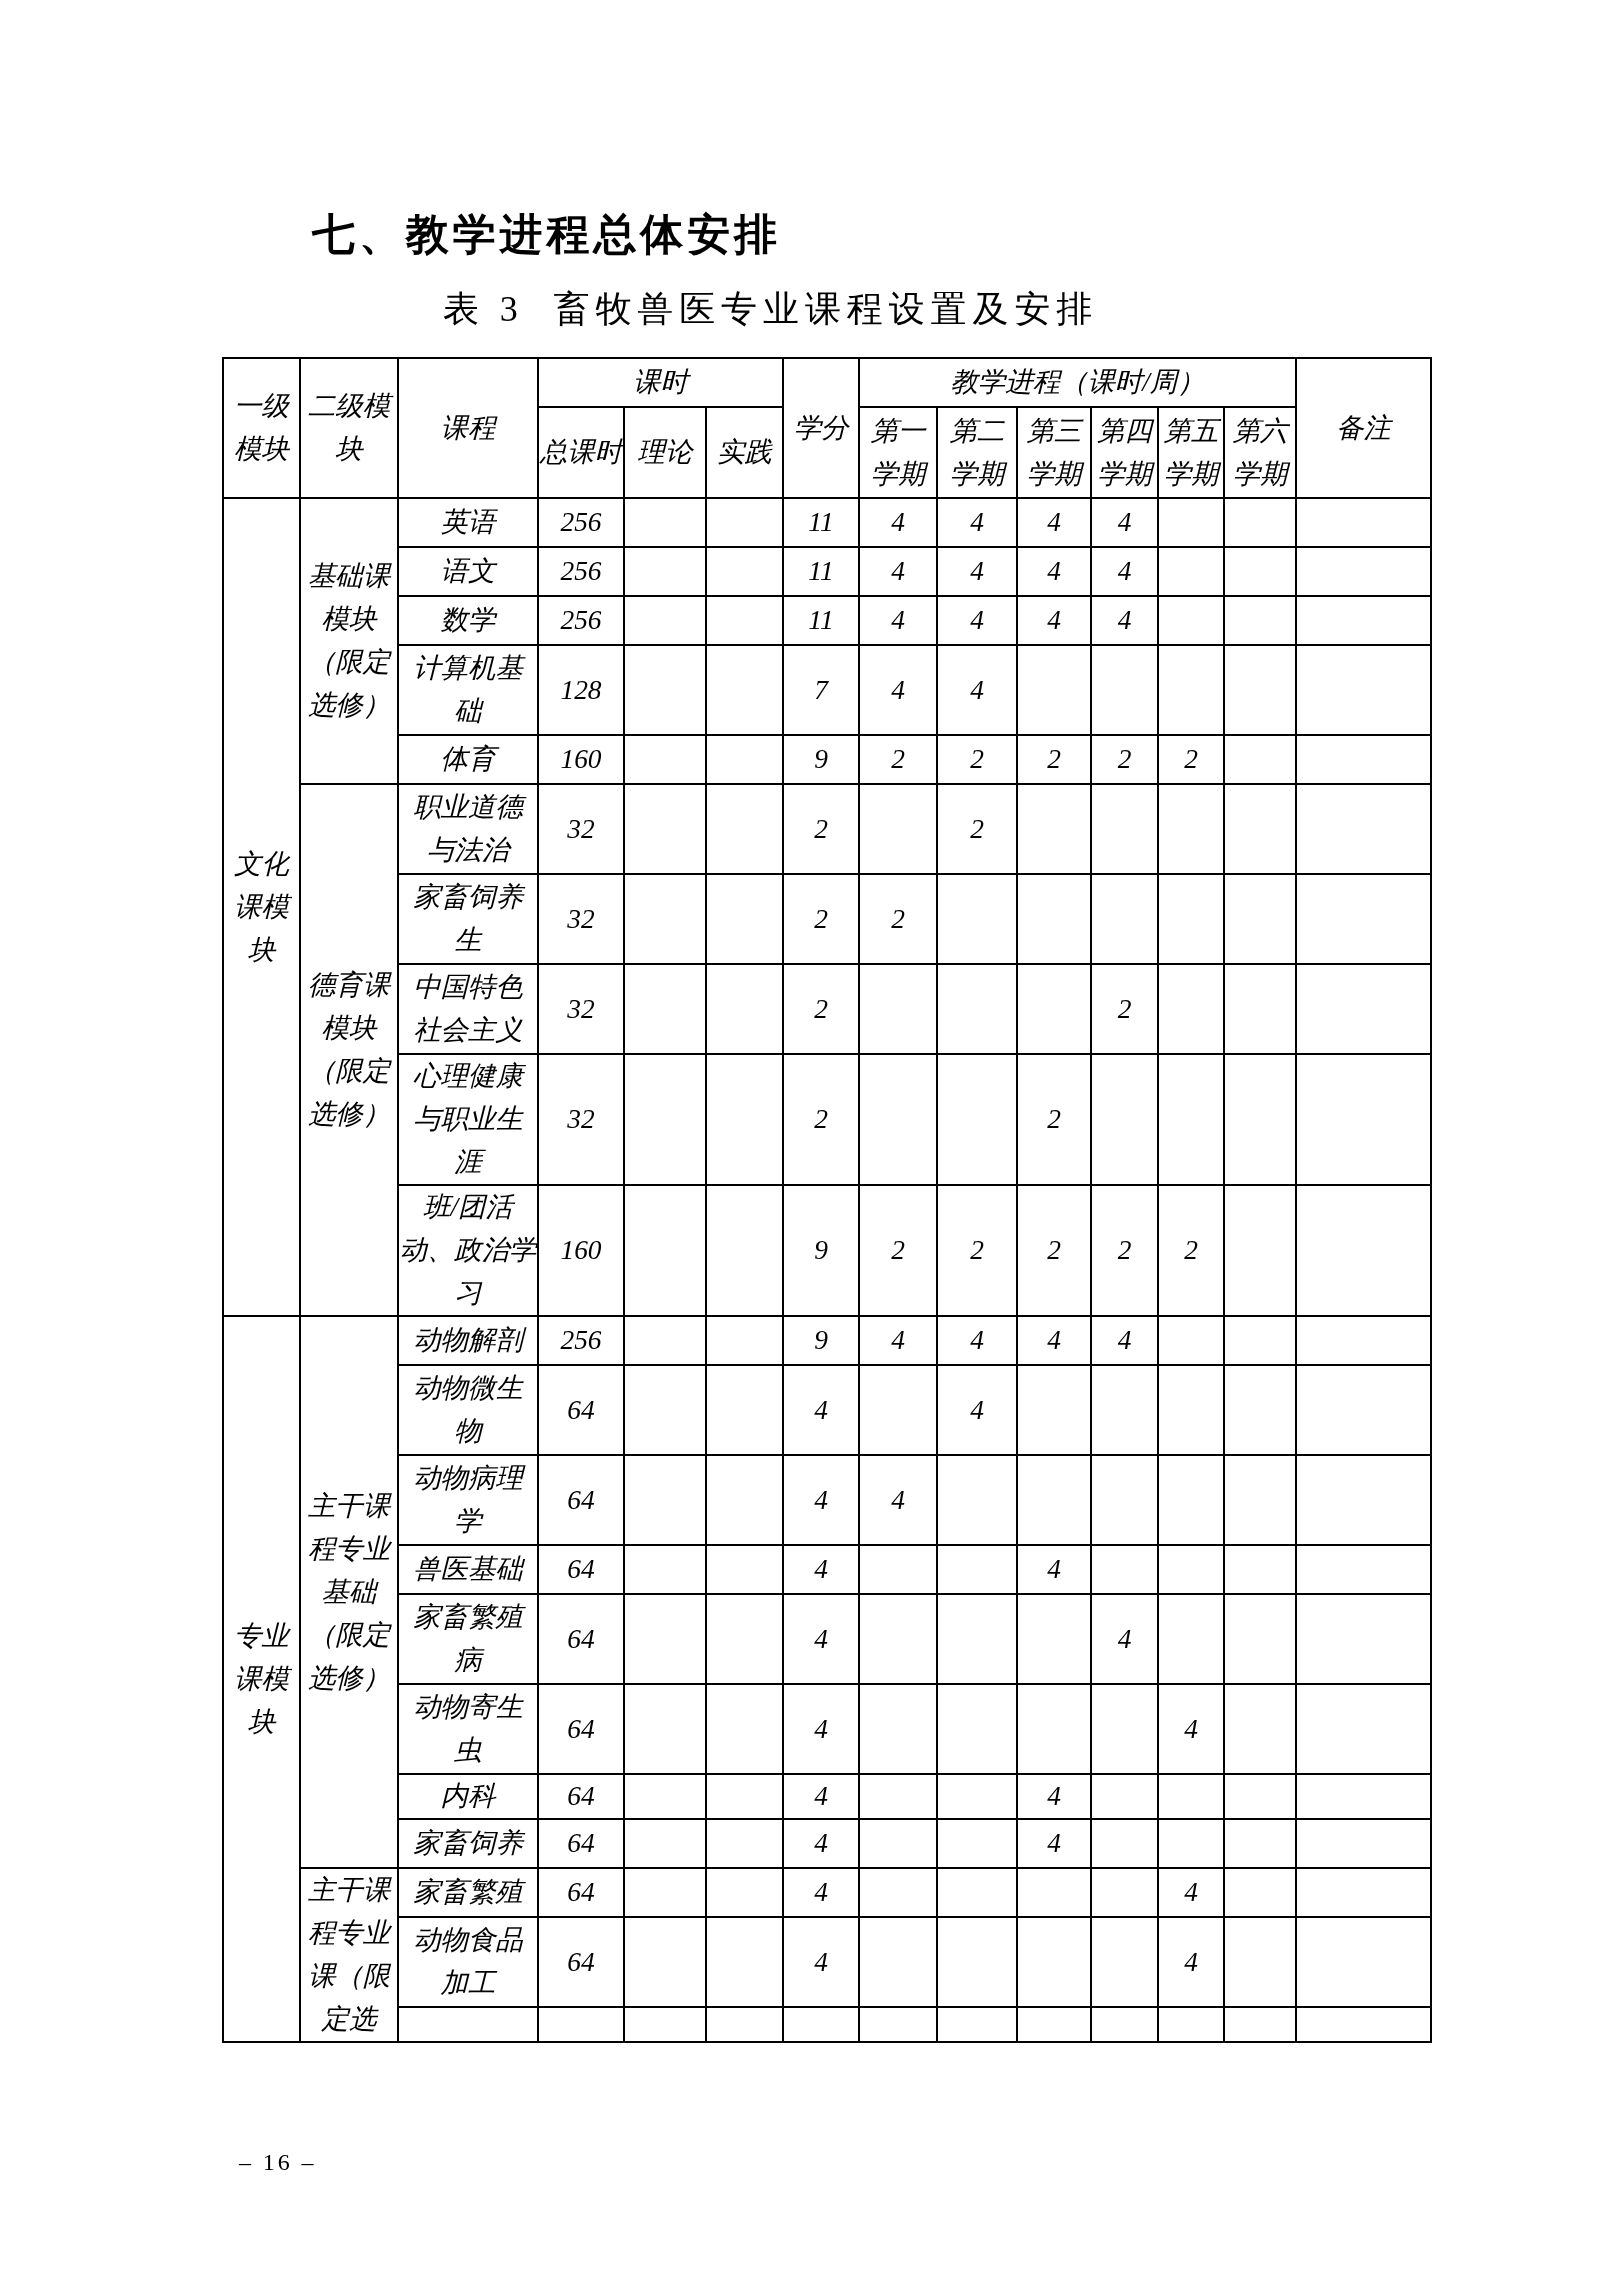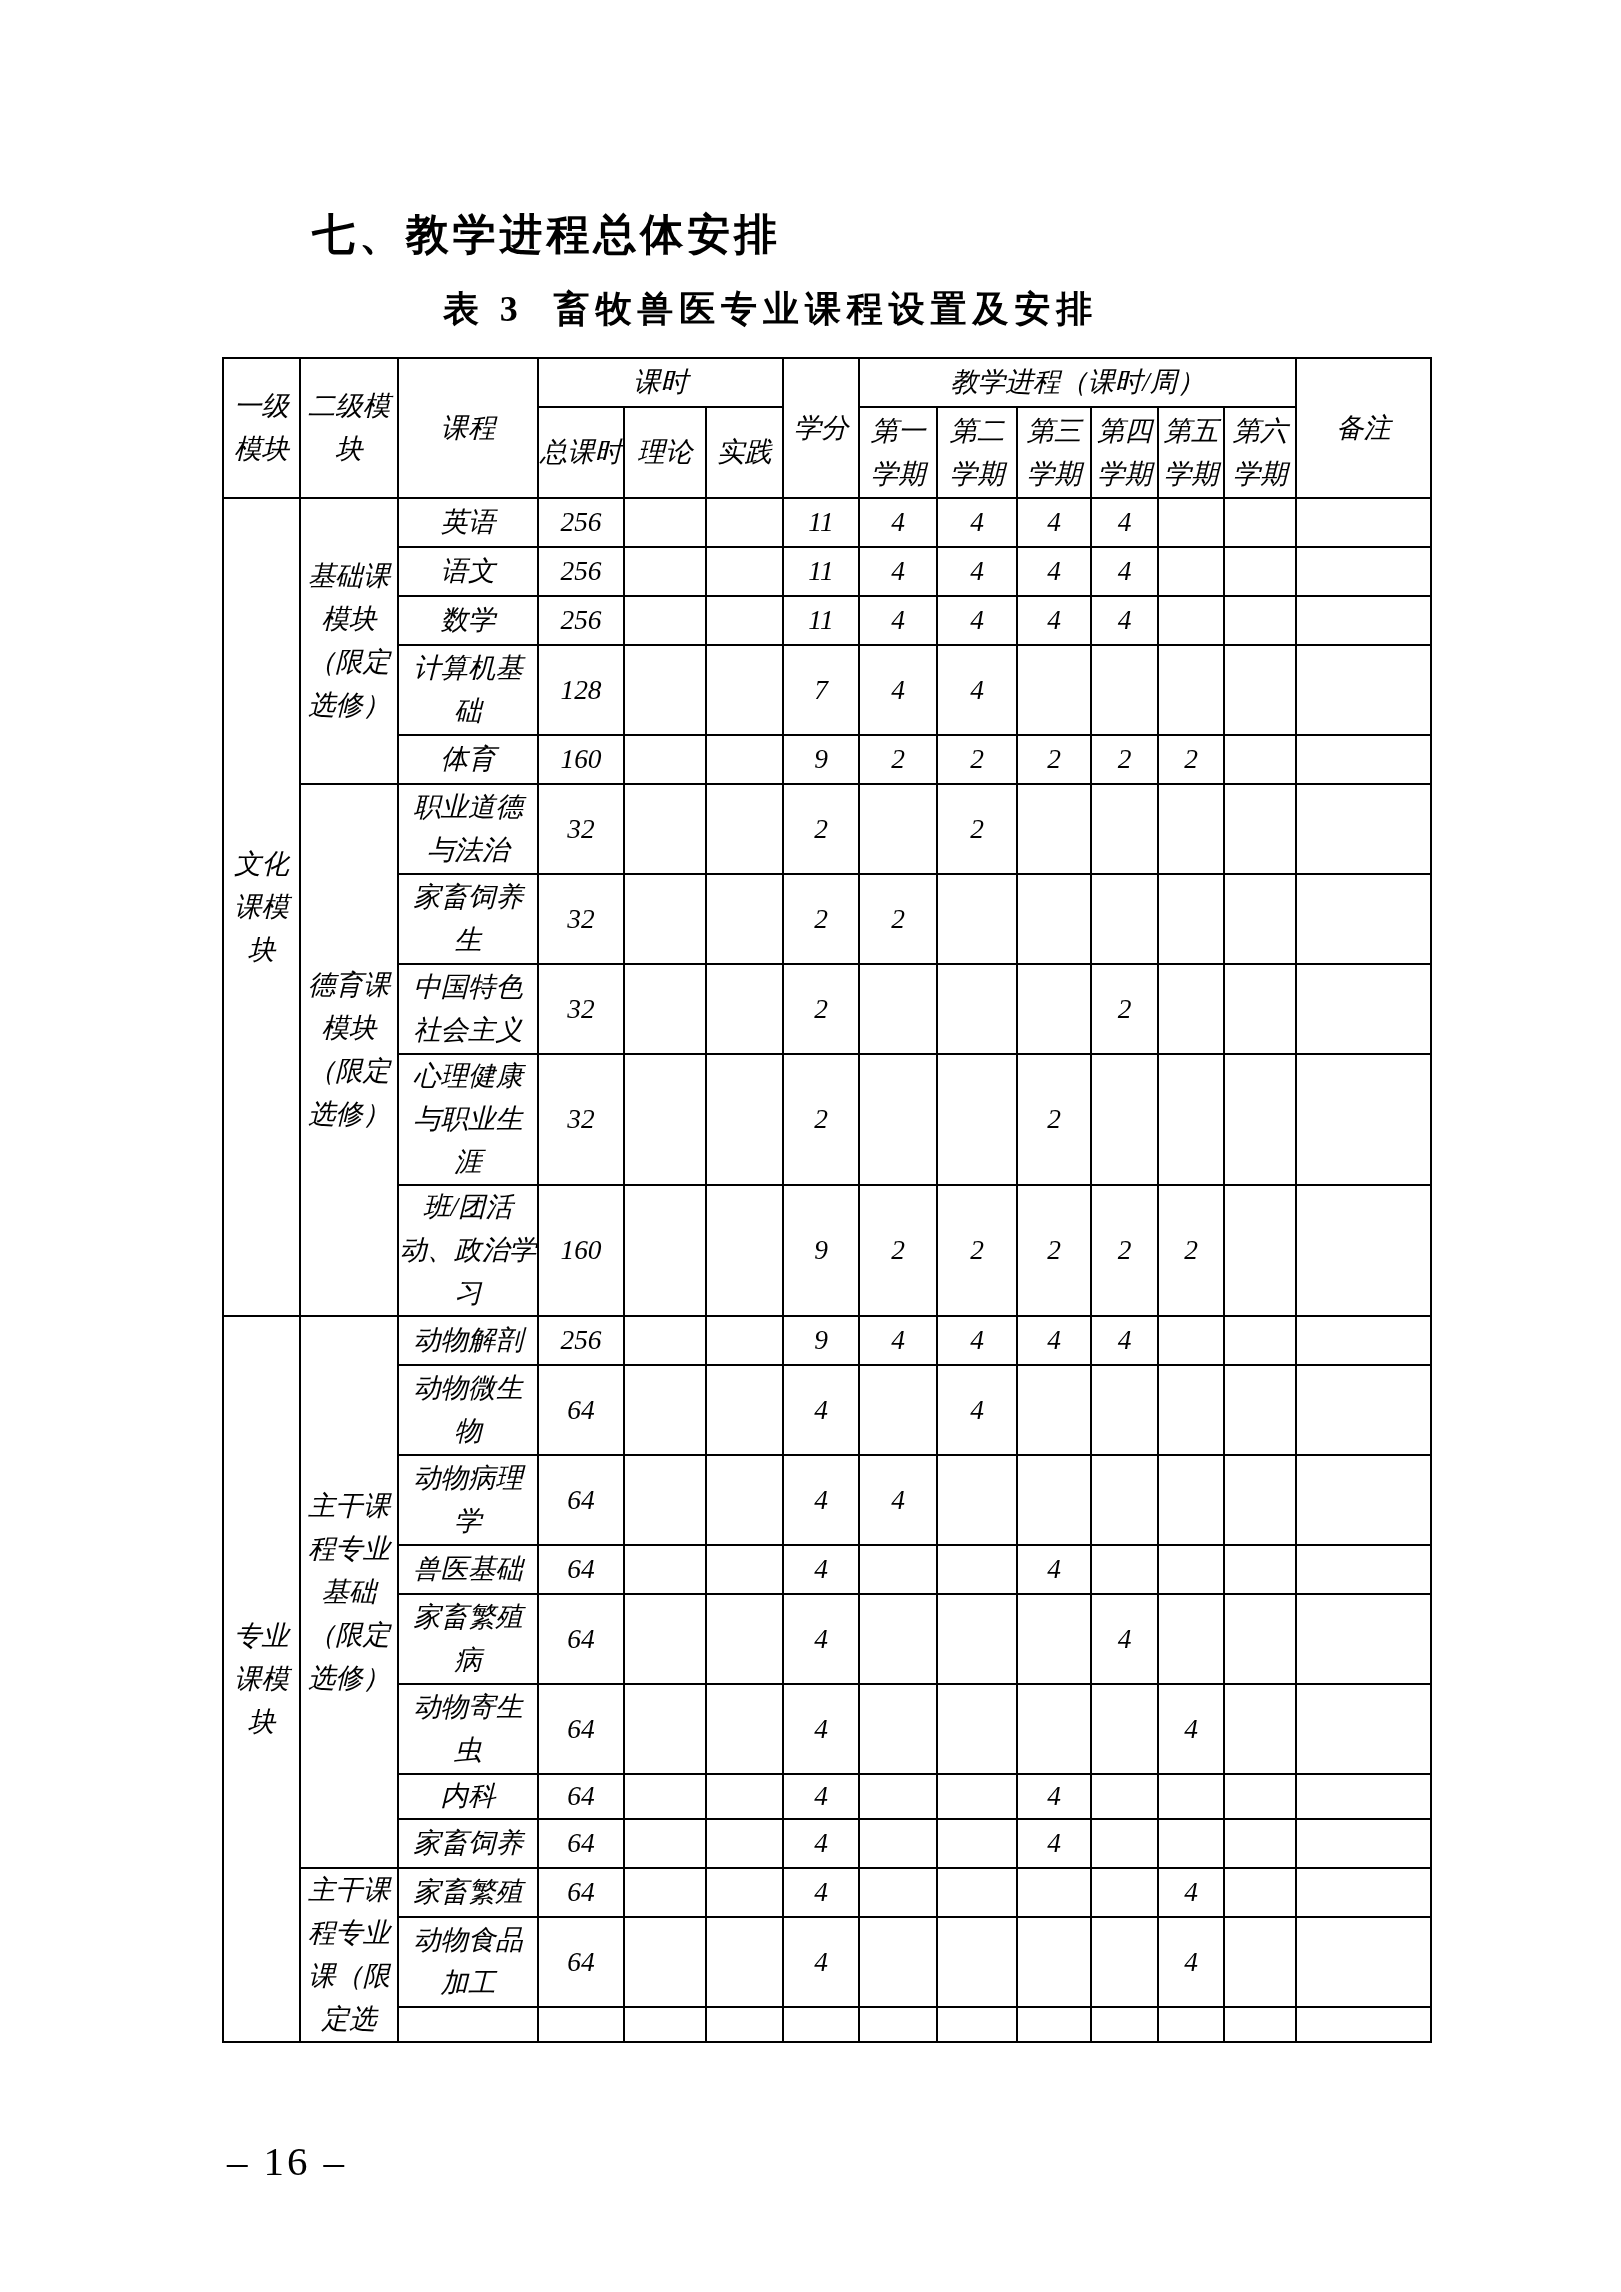--- a/index.html
+++ b/index.html
@@ -7,21 +7,21 @@
     width:1621px;height:2293px;position:relative;background:#ffffff;color:#000;
     font-family:"Liberation Serif","DejaVu Serif",serif;
   }
   .page-title{
     position:absolute;left:312px;top:206px;margin:0;
     font-family:"Liberation Sans","DejaVu Sans",sans-serif;
     font-weight:bold;font-size:43px;letter-spacing:3.9px;white-space:pre;
   }
   .table-caption{
     position:absolute;left:443px;top:285px;margin:0;
-    font-size:36px;letter-spacing:5.9px;font-weight:bold;white-space:pre;
+    font-size:36px;letter-spacing:5.9px;font-weight:normal;white-space:pre;
   }
   table.curriculum{
     position:absolute;left:222px;top:357px;width:1210px;
     border-collapse:collapse;table-layout:fixed;
     border:2.9px solid #000;
     font-style:italic;
   }
   table.curriculum th,table.curriculum td{
     border:2px solid #000;padding:0;margin:0;
     font-weight:normal;text-align:center;vertical-align:middle;
@@ -29,22 +29,22 @@
   }
   tr.hA{height:49px}
   tr.hB{height:90px}
   tr.hC{height:127px}
   tr.hD{height:110px}
   tr.hE{height:35px}
   tr.hH1{height:49px}
   tr.hH2{height:91px}
   tr.sec td{border-top-width:2.9px;}
   .page-number{
-    position:absolute;left:223px;top:2133px;margin:4px;
-    font-size:41px;letter-spacing:2.9px;white-space:pre;
+    position:absolute;left:223px;top:2133px;margin:16px;
+    font-size:24px;letter-spacing:2.9px;white-space:pre;
   }
 </style>
 </head>
 <body>
 
 <h1 class="page-title">七、教学进程总体安排</h1>
 <div class="table-caption">表 3  畜牧兽医专业课程设置及安排</div>
 
 <table class="curriculum">
   <colgroup>

